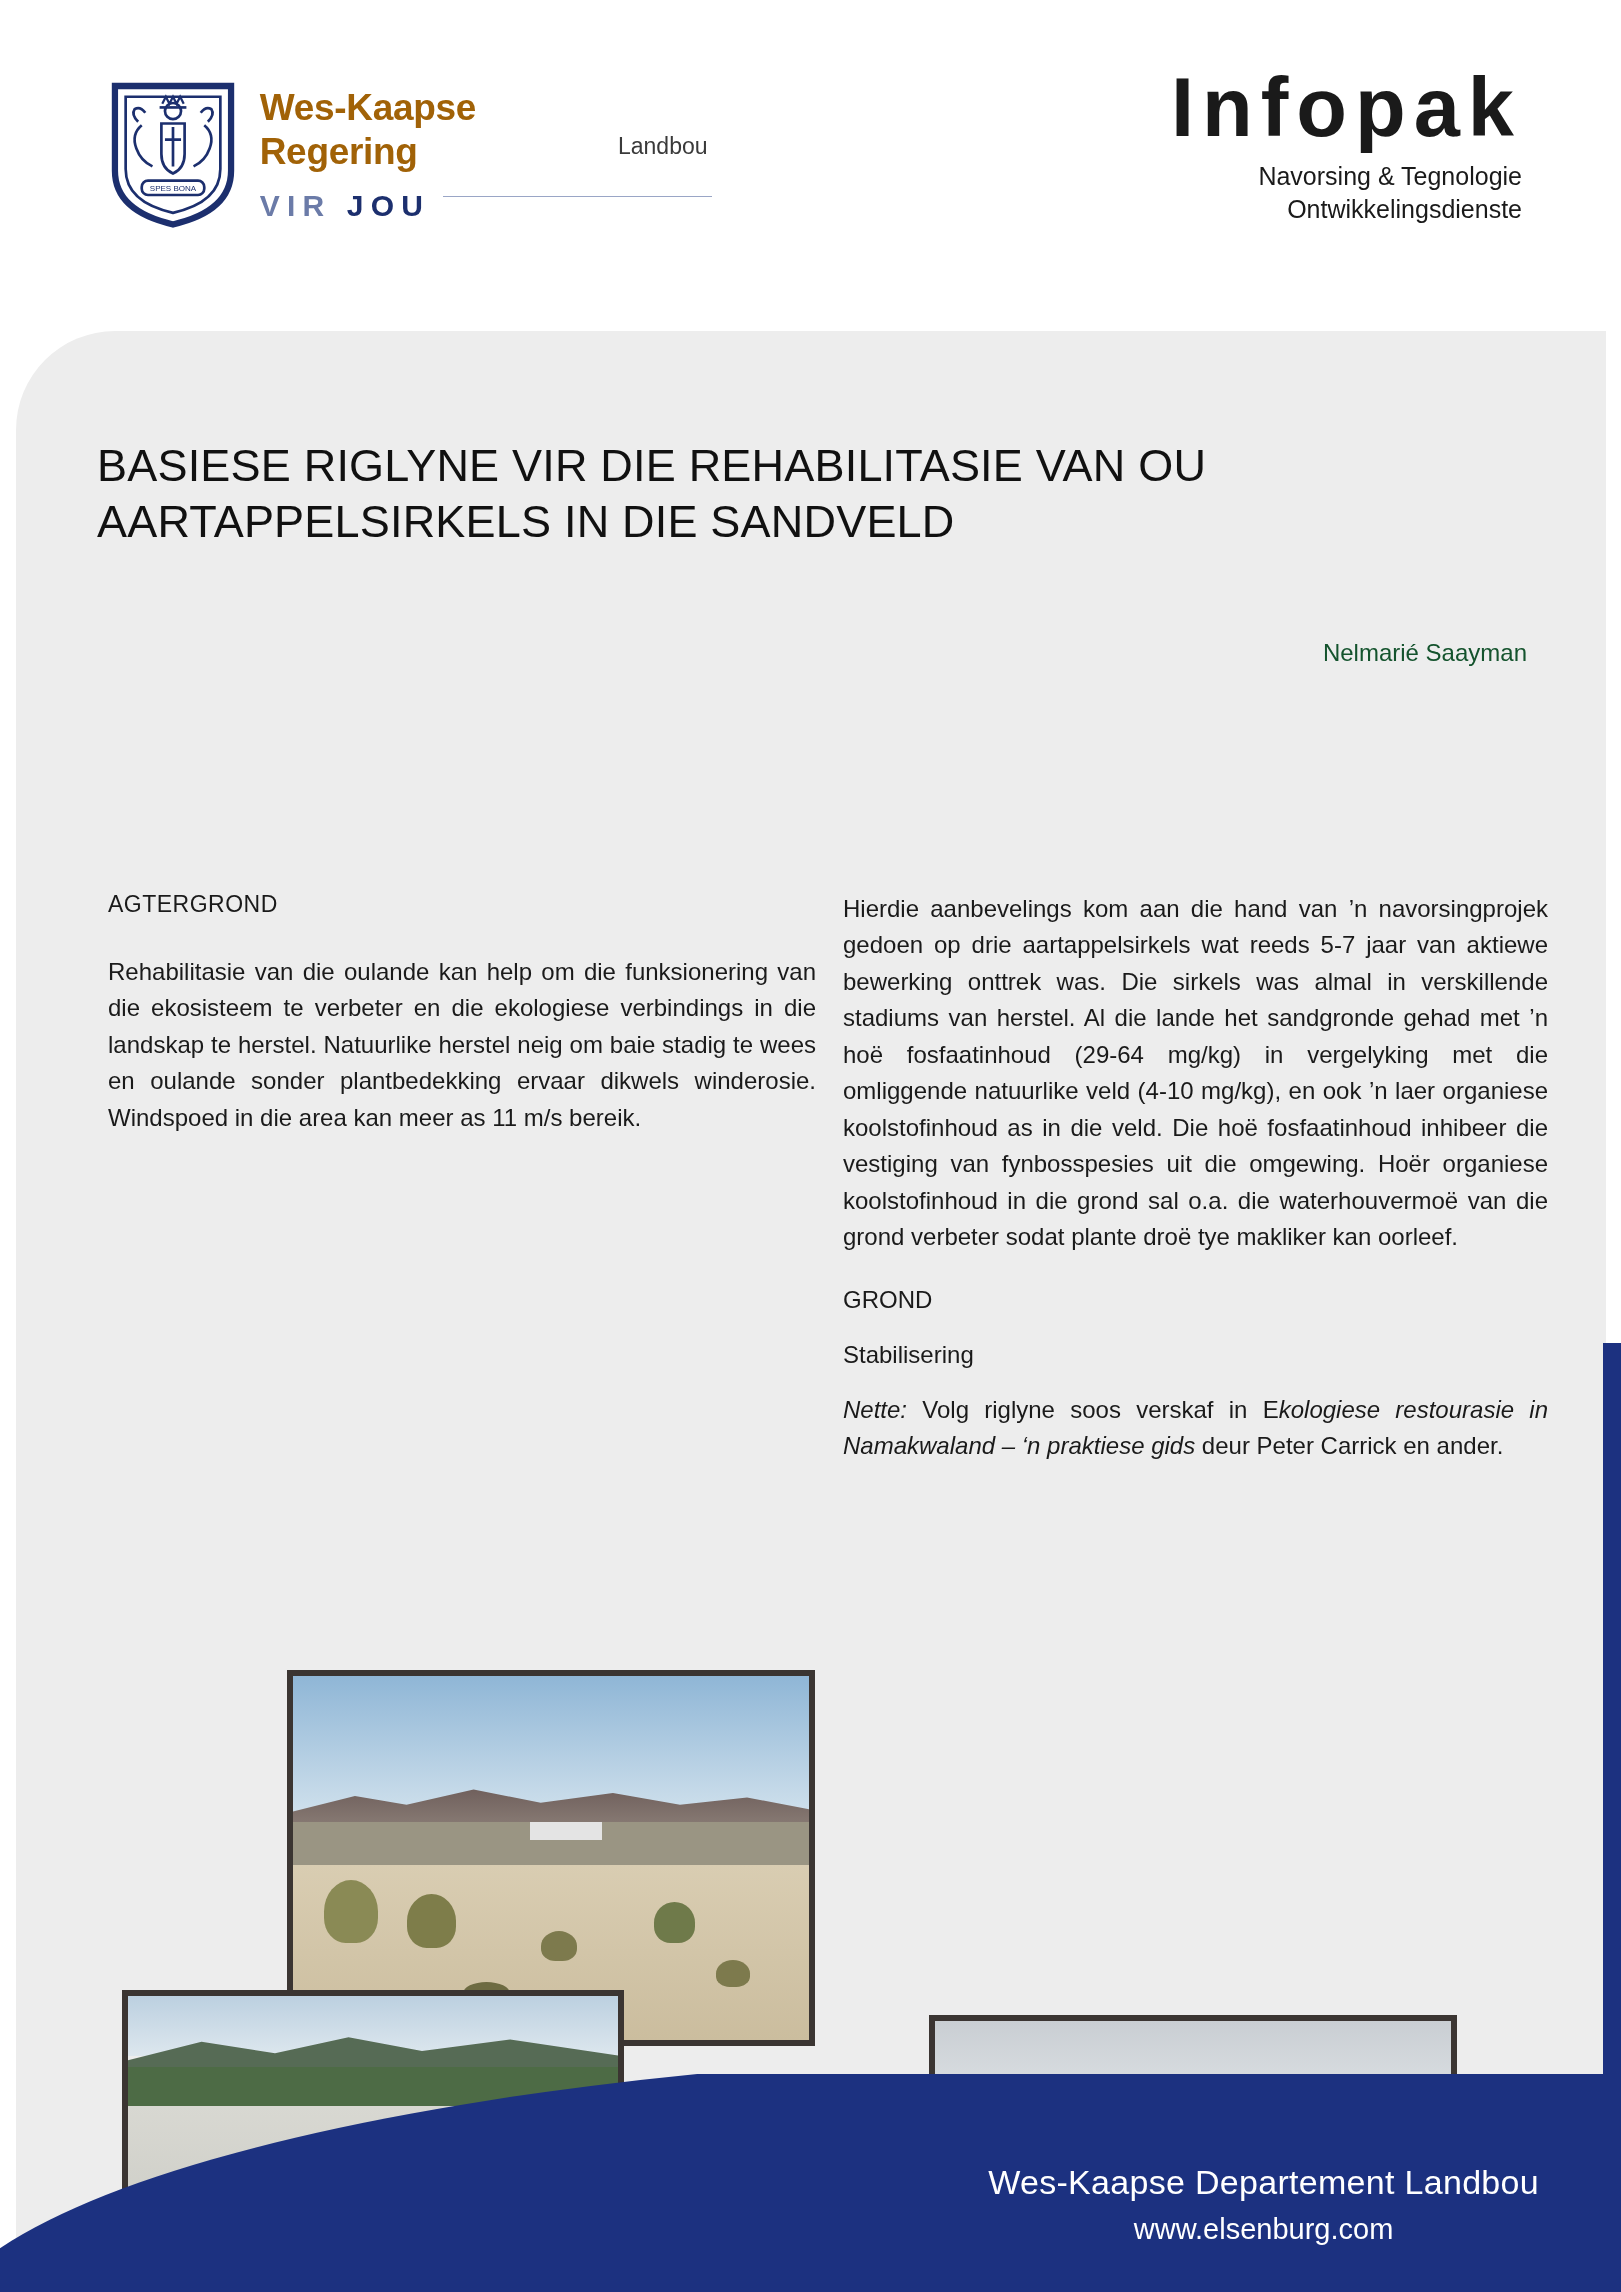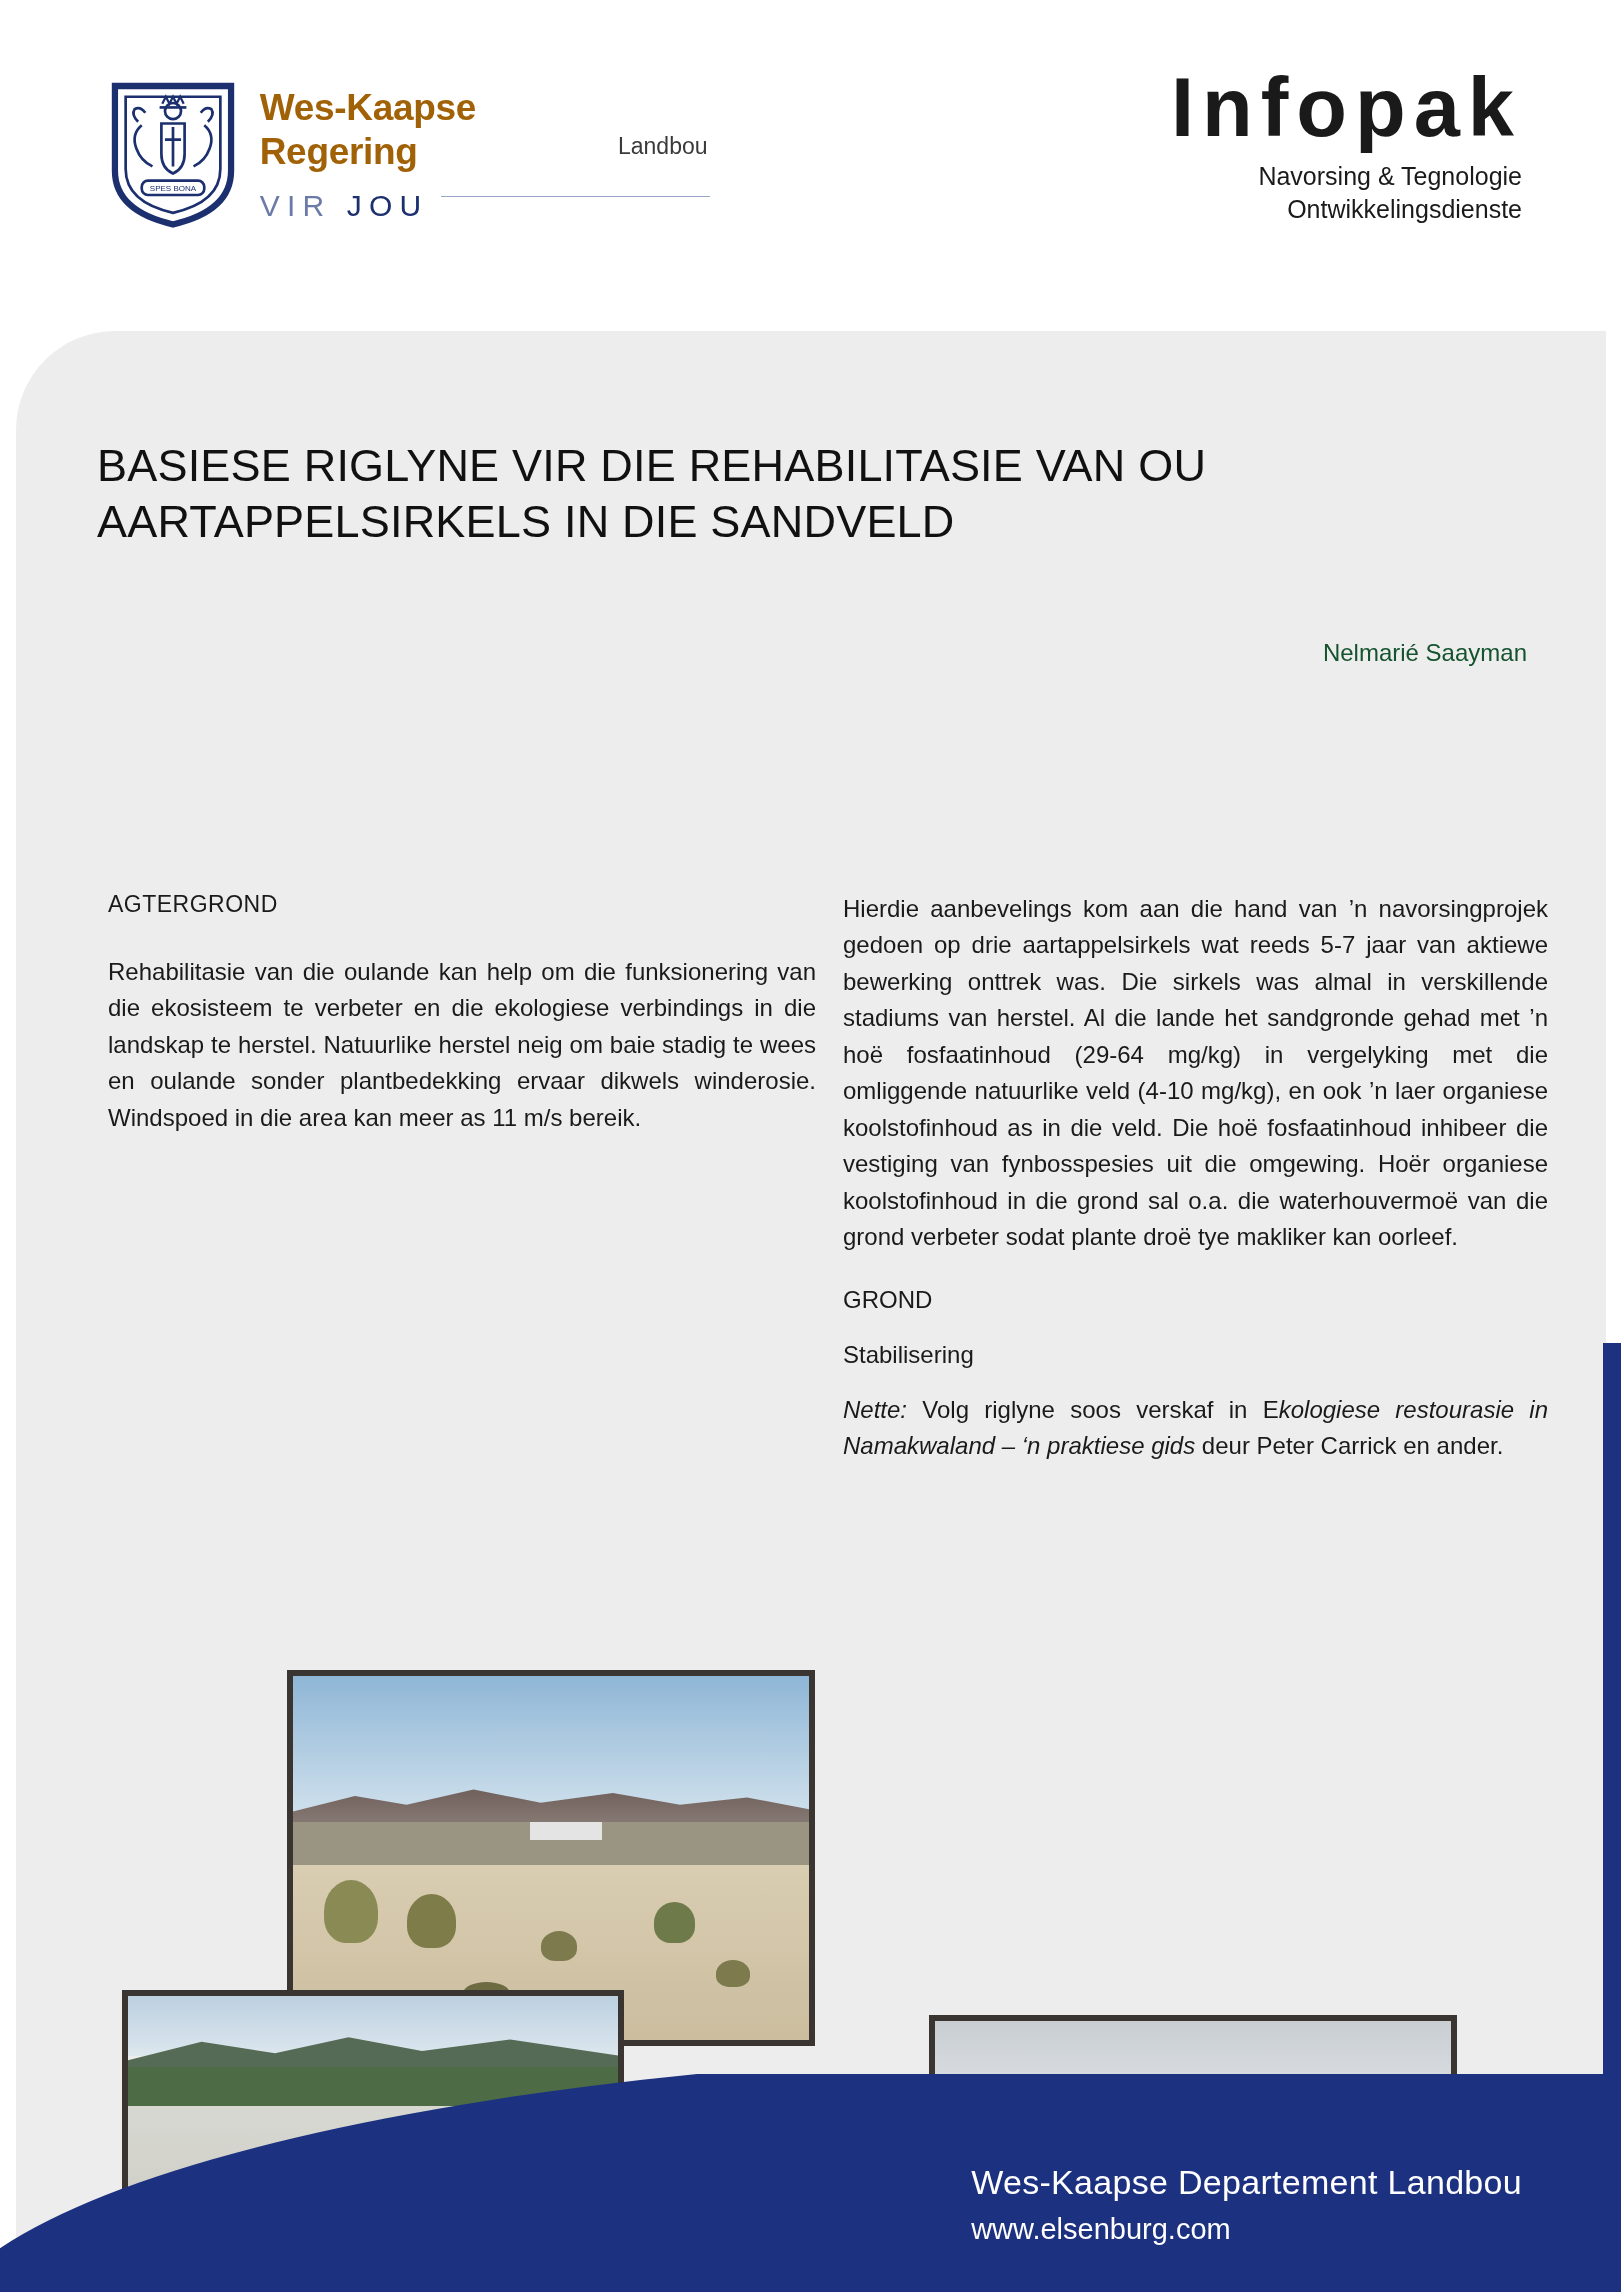--- a/index.html
+++ b/index.html
@@ -47,21 +47,21 @@
     letter-spacing: -0.3px;
     line-height: 1.18;
   }
   .vir-jou-row {
     display: flex;
     align-items: center;
     margin-top: 16px;
   }
   .vir-jou {
     font-size: 30px;
-    font-weight: normal;
+    font-weight: bold;
     color: #1c2f6e;
     letter-spacing: 7.2px;
   }
   .vir-jou .jou { color:#1c2f6e; }
   .vir-jou .vir { color:#6b7ba8; }
   .rule {
     height: 1.8px;
     background: #9aa6c6;
     width: 269px;
     margin-left: 12.5px;
@@ -219,23 +219,23 @@
     position: absolute;
     left: -72px;
     bottom: -54px;
     width: 1791px;
     height: 296px;
     background: #1c3180;
     border-top-left-radius: 70% 100%;
   }
   .footer-text {
     position: absolute;
-    right: 99px;
+    right: 82px;
     bottom: 47px;
-    text-align: left;
+    text-align: center;
     color: #ffffff;
   }
   .footer-dept { font-size: 34px; letter-spacing: 0.3px; }
   .footer-url { font-size: 29px; margin-top: 10.7px; }
   .blue-edge {
     position:absolute;
     right: 0; top: 1343px;
     width: 18px; height: 788px;
     background: #1c3180;
   }

